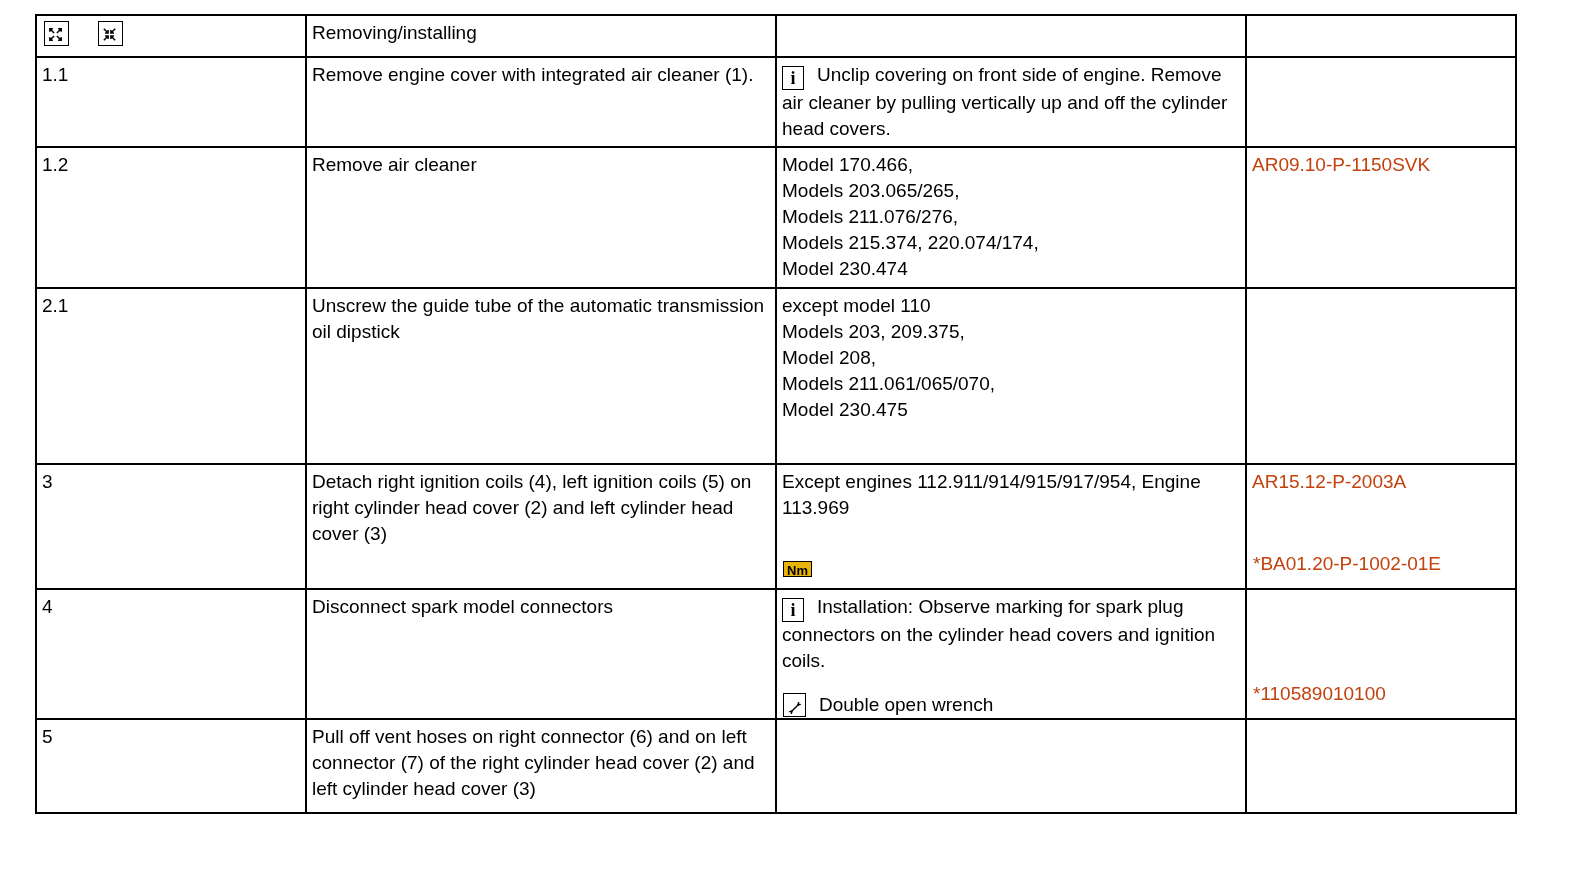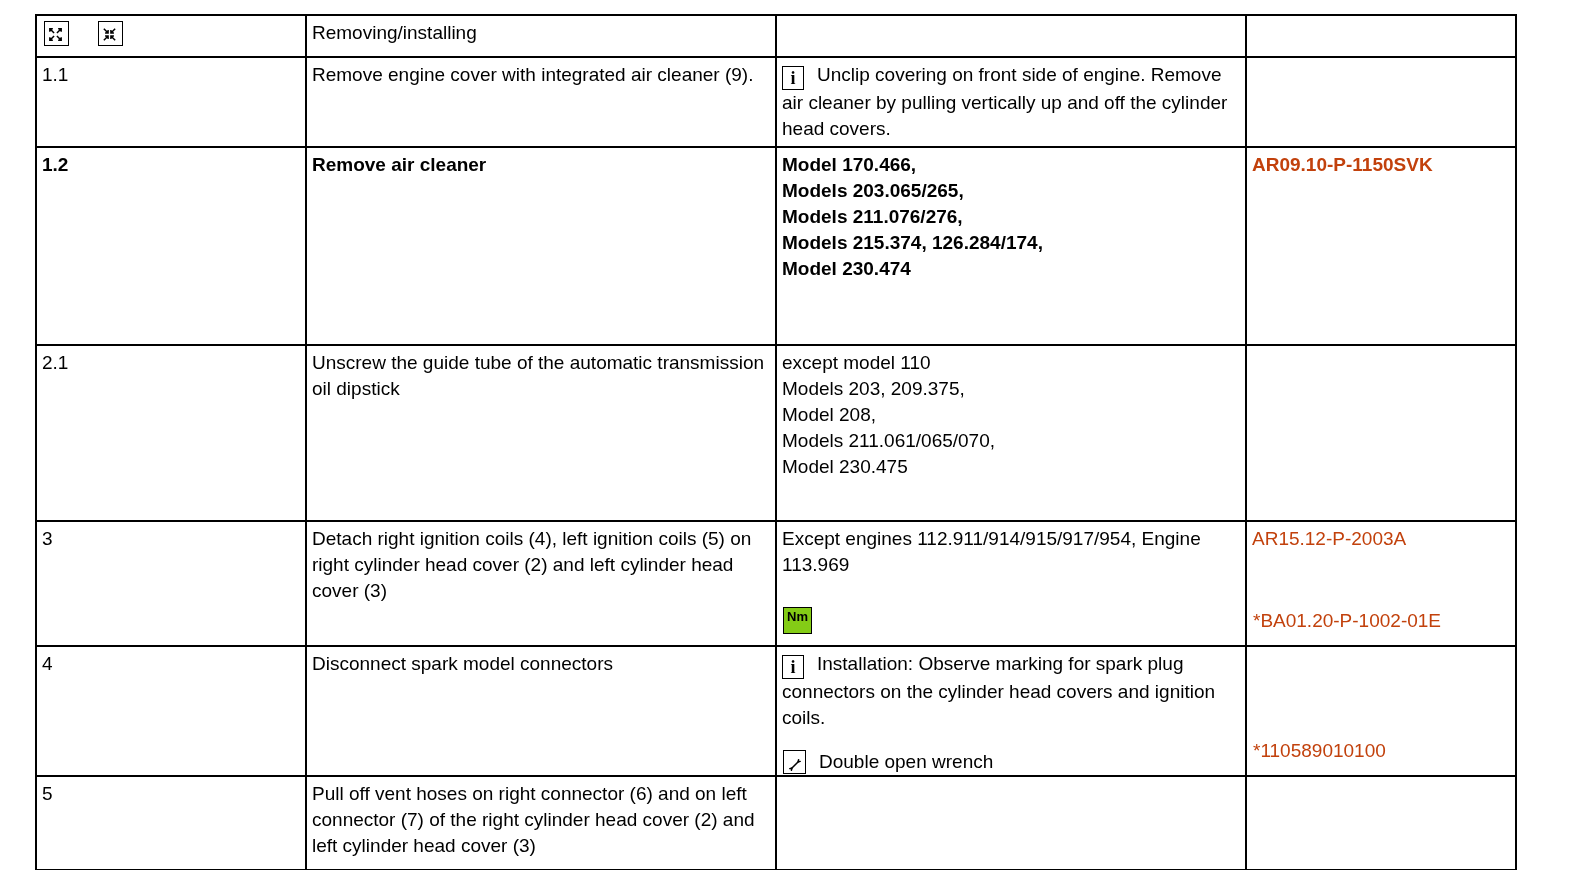--- a/index.html
+++ b/index.html
@@ -20,21 +20,21 @@
   table.proc td {
     border: 2px solid #000;
     vertical-align: top;
     padding: 4px 8px 4px 5px;
     position: relative;
     overflow: hidden;
     word-wrap: break-word;
   }
   tr.h42  { height: 42px; }
   tr.h95  { height: 71px; }
-  tr.h158 { height: 198px; font-weight: bold; }
+  tr.h158 { height: 141px; }
   tr.h166 { height: 176px; }
   tr.h125 { height: 125px; }
   tr.h130 { height: 130px; }
   tr.h94  { height: 94px; }
 
   .pre { white-space: pre-line; }
 
   .iconbtn {
     display: inline-block;
     width: 25px; height: 25px;
@@ -55,22 +55,22 @@
     font-size: 18px; line-height: 22px;
     margin-right: 13px;
     vertical-align: -3px;
     background: #fff;
   }
   .nmbox {
     display: inline-block;
     border: 1.5px solid #000;
     padding: 0 3px;
     font-size: 13px; font-weight: bold;
-    line-height: 17px; height: 27px;
-    background: #84cc16;
+    line-height: 17px; height: 16px;
+    background: #eab308;
   }
   .toolbox {
     display: inline-block;
     border: 1.5px solid #000;
     width: 23px; height: 24px;
     padding: 3px 0 0 3px;
     background: #fff;
   }
   .b-left {
     position: absolute; left: 6px; bottom: 11px;
@@ -109,35 +109,35 @@
               <path d="M15 15 L10.5 10.5 M13.7 10.5 L10.5 10.5 L10.5 13.7"></path>
             </svg></span>
     </td>
     <td><span>Removing/installing</span></td>
     <td></td>
     <td></td>
   </tr>
 
   <tr class="h95">
     <td><span>1.1</span></td>
-    <td><span>Remove engine cover with integrated air cleaner (9).</span></td>
+    <td><span>Remove engine cover with integrated air cleaner (1).</span></td>
     <td>
       <span class="ibox">i</span><span>Unclip covering on front side of engine. Remove air cleaner by pulling vertically up and off the cylinder head covers.</span>
     </td>
     <td></td>
   </tr>
 
   <tr class="h158">
     <td><span>1.2</span></td>
     <td><span>Remove air cleaner</span></td>
     <td>
           <div class="pre">Model 170.466,
 Models 203.065/265,
 Models 211.076/276,
-Models 215.374, 126.284/174,
+Models 215.374, 220.074/174,
 Model 230.474</div>
         </td>
     <td><span class="ref">AR09.10-P-1150SVK</span></td>
   </tr>
 
   <tr class="h166">
     <td><span>2.1</span></td>
     <td><span>Unscrew the guide tube of the automatic transmission oil dipstick</span></td>
     <td>
           <div class="pre">except model 110

